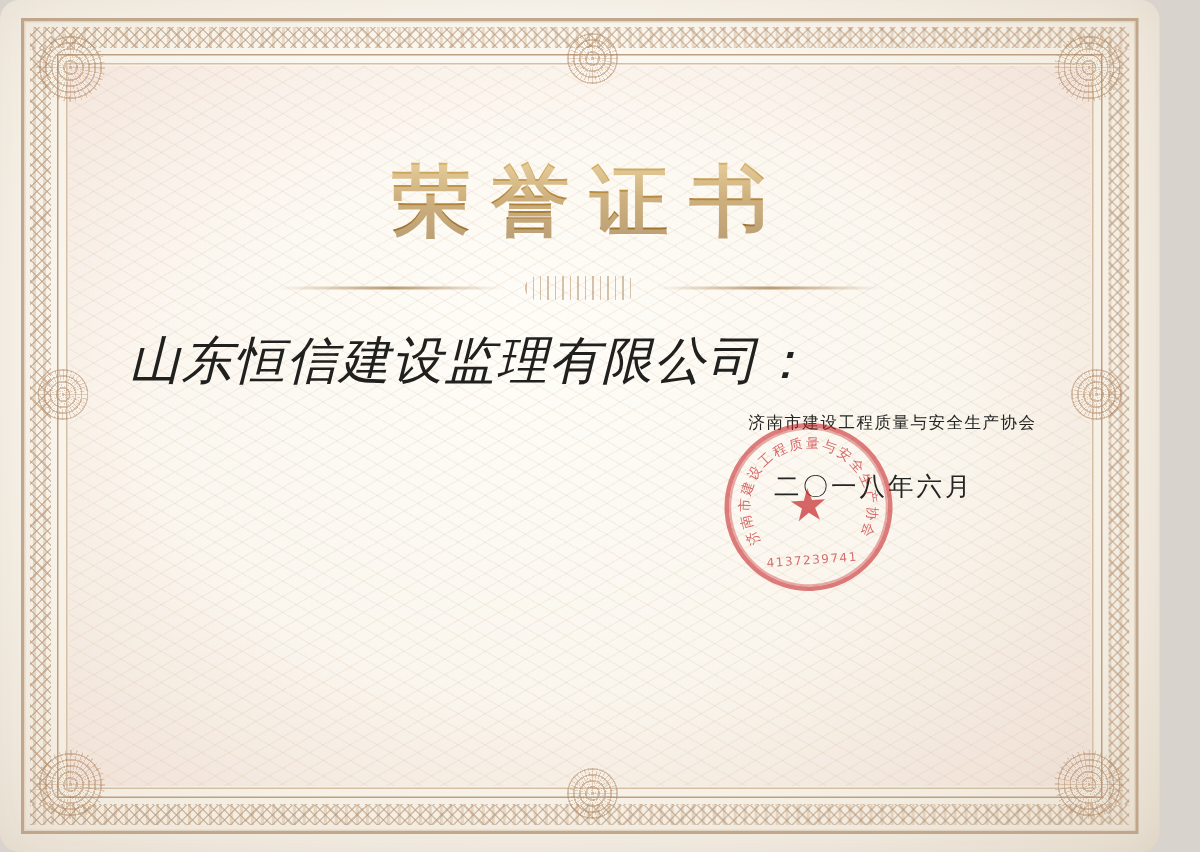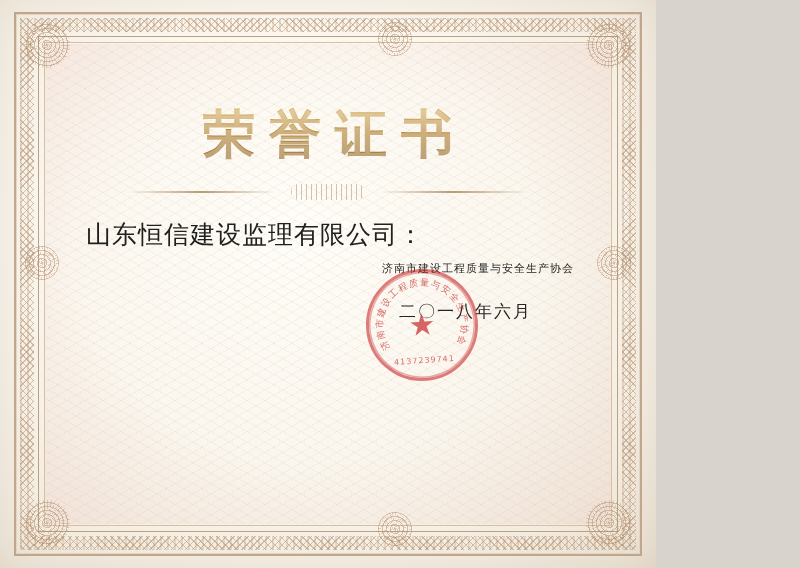--- a/index.html
+++ b/index.html
@@ -11,25 +11,26 @@
     height: 568px;
     background: #d8d4cd;
     font-family: "Liberation Serif", serif;
     overflow: hidden;
   }
 
   .certificate {
     position: absolute;
     left: 0;
     top: 0;
-    width: 656px;
+    width: 773px;
     height: 568px;
     background:
       radial-gradient(ellipse at 45% 40%, #fffdf8 0%, #fbf7ef 45%, #f3ece0 78%, #e9e0d1 100%);
     overflow: hidden;
+    border-radius: 13px;
   }
 
   
   .frame-outer {
     position: absolute;
     left: 14px; top: 12px; right: 14px; bottom: 12px;
     border: 2px solid #c2a98f;
     box-shadow: inset 0 0 0 1px #e7d9c6;
   }
   .frame-band {
@@ -168,23 +169,24 @@
       repeating-linear-gradient(90deg,
         rgba(181,148,110,0.75) 0 1px, rgba(0,0,0,0) 1px 5px);
     border-radius: 8px;
     opacity: 0.75;
   }
 
   .recipient {
     margin-top: 18px;
     margin-left: 26px;
     font-family: "DejaVu Serif", "Liberation Serif", serif;
-    font-size: 25px;
+    font-size: 34px;
     color: #20201e;
     letter-spacing: 1px;
+    font-style: italic;
   }
 
   .body-text {
     margin-top: 14px;
     margin-left: 8px;
     margin-right: 6px;
     font-family: "DejaVu Serif", "Liberation Serif", serif;
     font-size: 21px;
     line-height: 44px;
     color: #1e1e1c;

